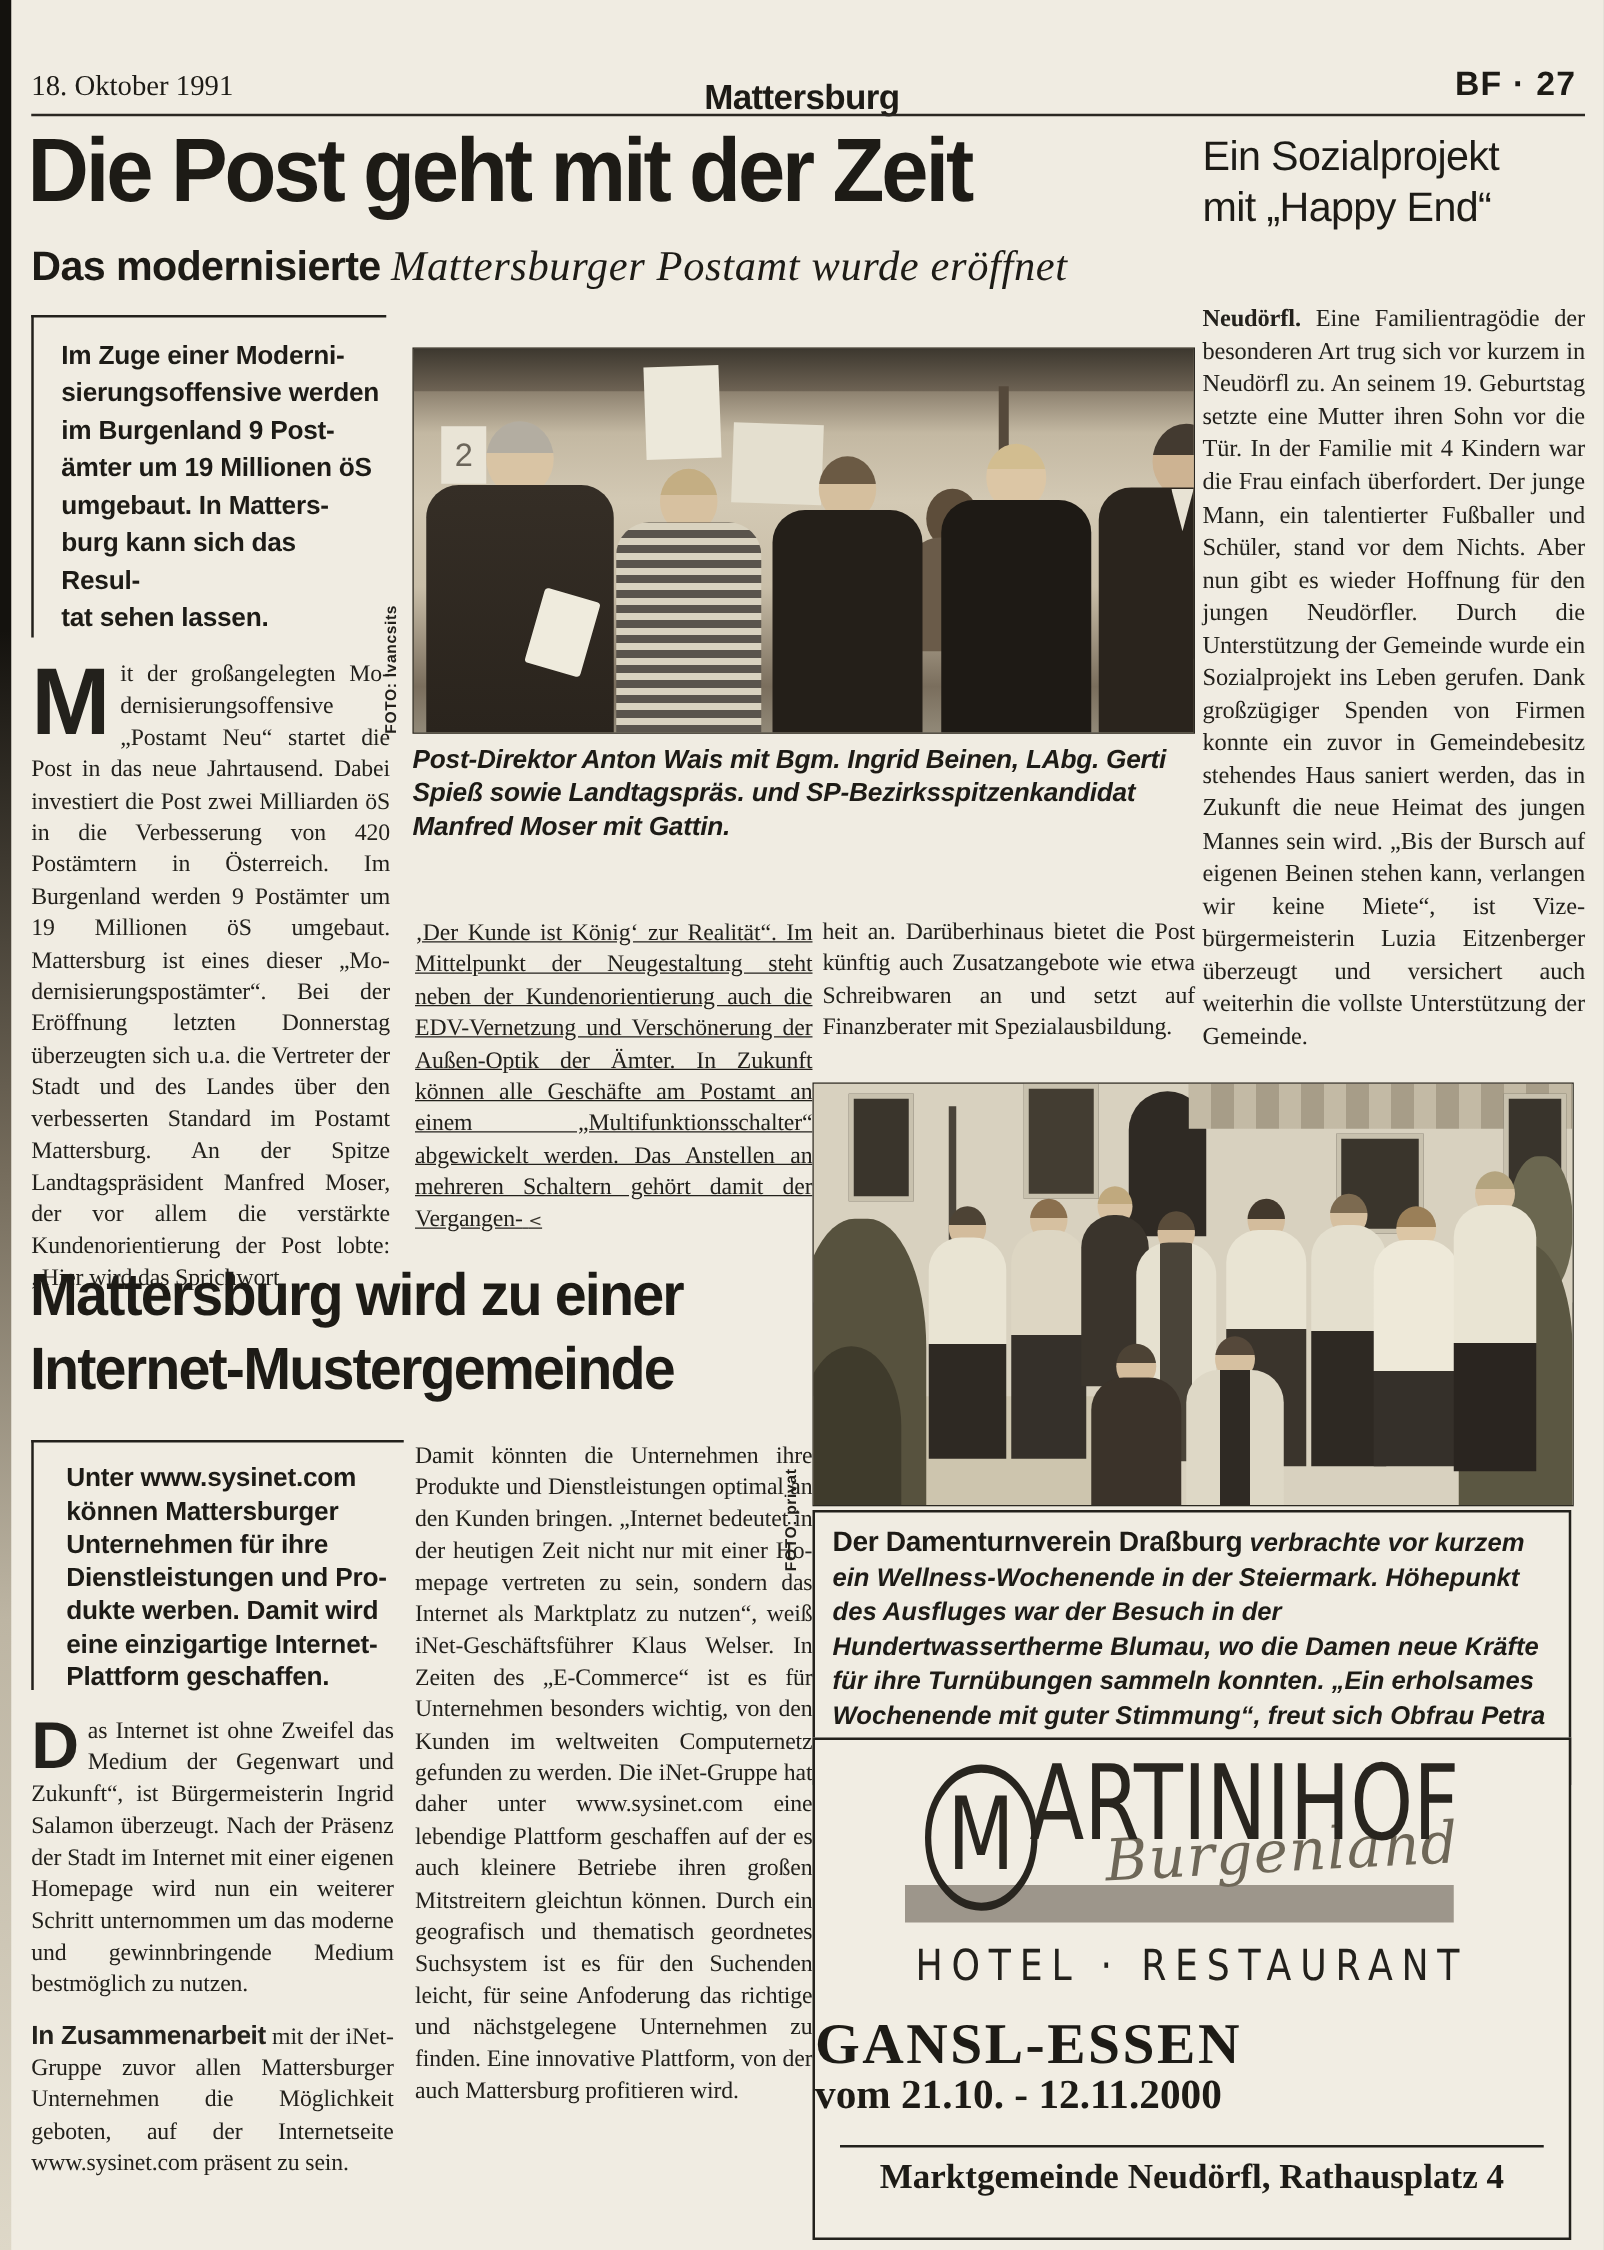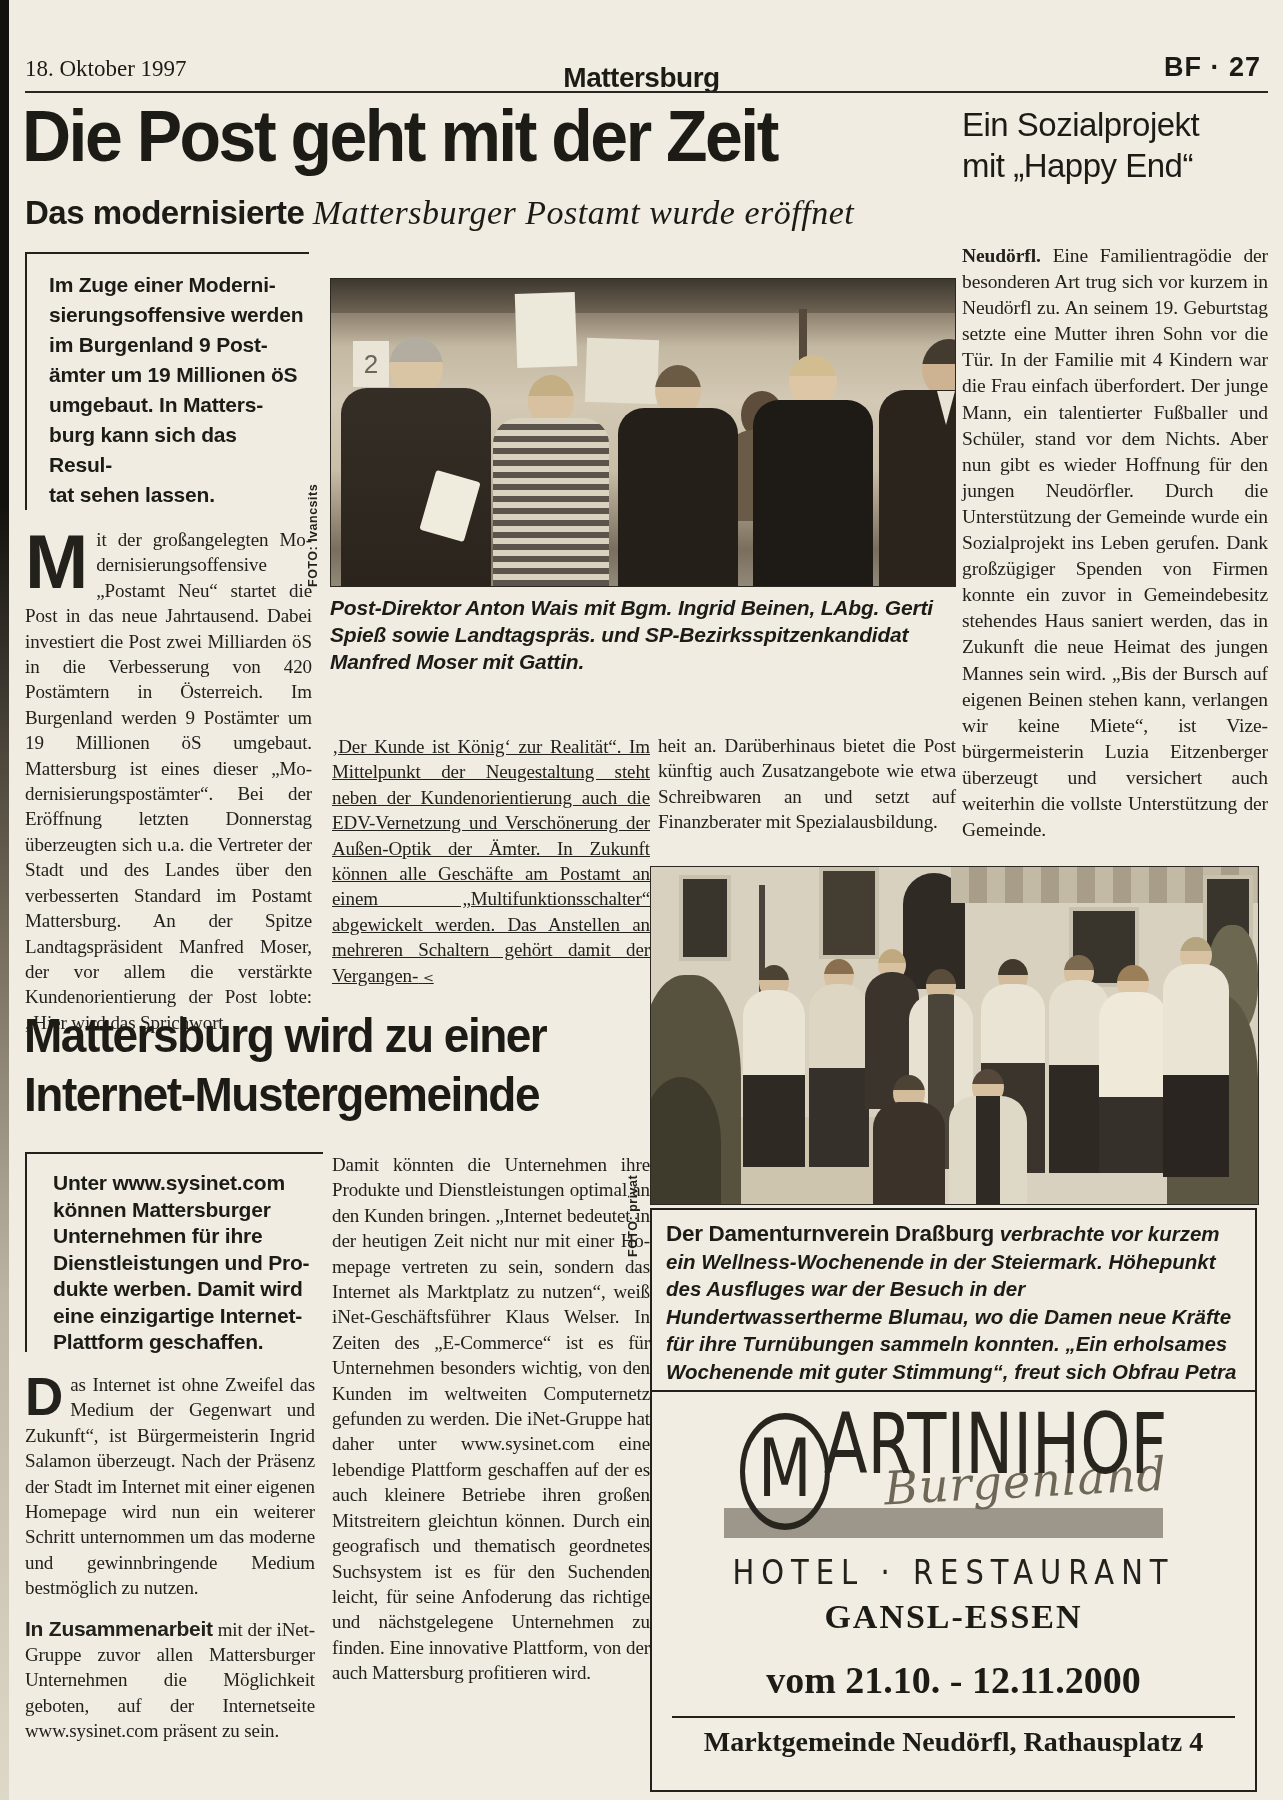--- a/index.html
+++ b/index.html
@@ -81,34 +81,34 @@
   .ad-bar{position:absolute;left:72px;right:92px;top:116px;height:30px;background:#9d968b;}
   .ad-script{position:absolute;right:88px;top:62px;font-family:"DejaVu Serif",serif;font-style:italic;
              font-size:46px;color:#6e6758;transform:rotate(-3deg);letter-spacing:1px;}
   .ad-logo{position:absolute;left:0;right:0;top:4px;text-align:center;font-family:"DejaVu Sans",sans-serif;
            color:#28251f;transform:scaleY(1.3);transform-origin:top center;}
   .ad-logo .m-ring{display:inline-block;width:80px;height:80px;line-height:76px;border:5px solid #28251f;
            border-radius:50%;font-size:62px;vertical-align:-18px;margin-right:-6px;}
   .ad-logo .rest{font-size:64px;letter-spacing:0;}
   .ad-hotel{position:absolute;left:0;right:0;top:160px;text-align:center;font-family:"DejaVu Sans",sans-serif;
             font-size:29px;letter-spacing:7px;color:#23211c;transform:scaleY(1.18);transform-origin:top center;}
-  .ad-event{position:absolute;left:0;right:0;top:206px;text-align:center;font-weight:bold;
-            font-size:34px;letter-spacing:2px;}
-  .ad-dates{position:absolute;left:0;right:0;top:266px;text-align:center;font-weight:bold;font-size:38px;}
+  .ad-event{position:absolute;left:0;right:0;top:216px;text-align:left;font-weight:bold;
+            font-size:46px;letter-spacing:2px;}
+  .ad-dates{position:absolute;left:0;right:0;top:266px;text-align:left;font-weight:bold;font-size:33px;}
   .ad-rule{position:absolute;left:20px;right:20px;top:324px;height:2px;background:#23211c;}
   .ad-addr1{position:absolute;left:0;right:0;top:334px;text-align:center;font-weight:bold;font-size:28px;}
   .ad-addr2{position:absolute;left:0;right:0;top:366px;text-align:center;font-weight:bold;font-size:28px;}
 </style>
 </head>
 <body>
 
 <div class="page">
   <div class="scan-edge abs"></div>
 
-  <div class="abs hdr-date">18. Oktober 1997</div>
+  <div class="abs hdr-date">18. Oktober 1991</div>
   <div class="abs hdr-section sans">Mattersburg</div>
   <div class="abs hdr-pageno sans">BF · 27</div>
   <div class="abs hdr-rule"></div>
 
   <h1 class="abs h1-main sans" style="margin:0">Die Post geht mit der Zeit</h1>
   <div class="abs subhead">
     <span class="sb-b sans">Das modernisierte</span>
     <span class="sb-i serif"> Mattersburger Postamt wurde eröffnet</span>
   </div>
 

